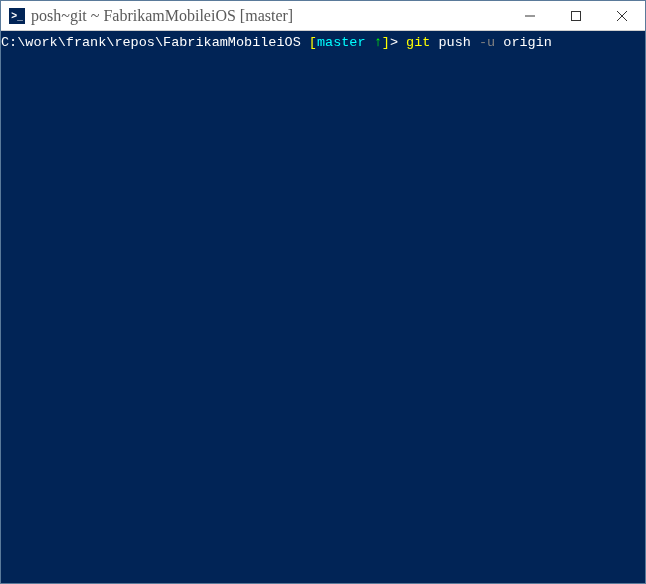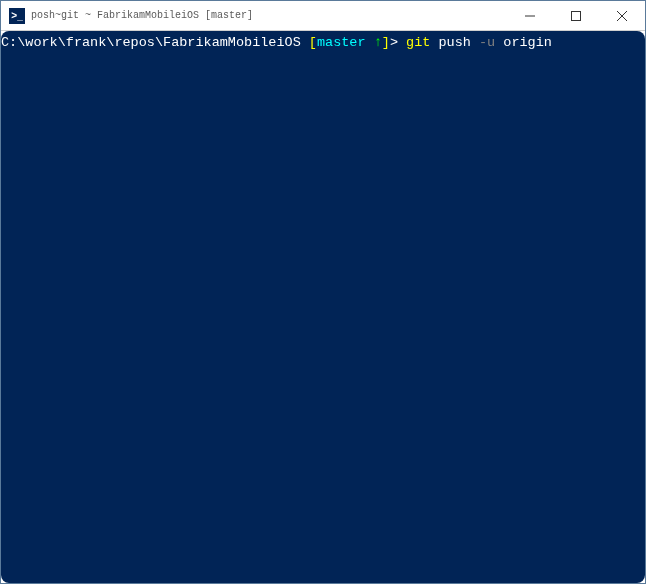--- a/index.html
+++ b/index.html
@@ -38,23 +38,23 @@
       justify-content: center;
       margin-right: 6px;
     }
     .title-icon-text {
       color: #fff;
       font-size: 10px;
       font-weight: bold;
       font-family: Arial, sans-serif;
     }
     .title-text {
-      font-size: 10px;
+      font-size: 16px;
       color: #5a5a5a;
-      font-family: Liberation Mono, monospace;
+      font-family: Liberation Serif, serif;
       flex: 1;
     }
     .window-controls {
       display: flex;
       height: 100%;
     }
     .control-btn {
       width: 46px;
       height: 100%;
       display: flex;
@@ -66,21 +66,20 @@
     .control-btn svg {
       stroke: #333;
     }
     .terminal {
       flex: 1;
       background: #012456;
       padding: 4px 0 0 0;
       font-size: 13.5px;
       line-height: 16px;
       overflow: hidden;
-      border-radius: 8px;
     }
     .prompt-line {
       white-space: pre;
       padding: 0;
     }
     .path {
       color: #ffffff;
     }
     .bracket {
       color: #ffff00;

